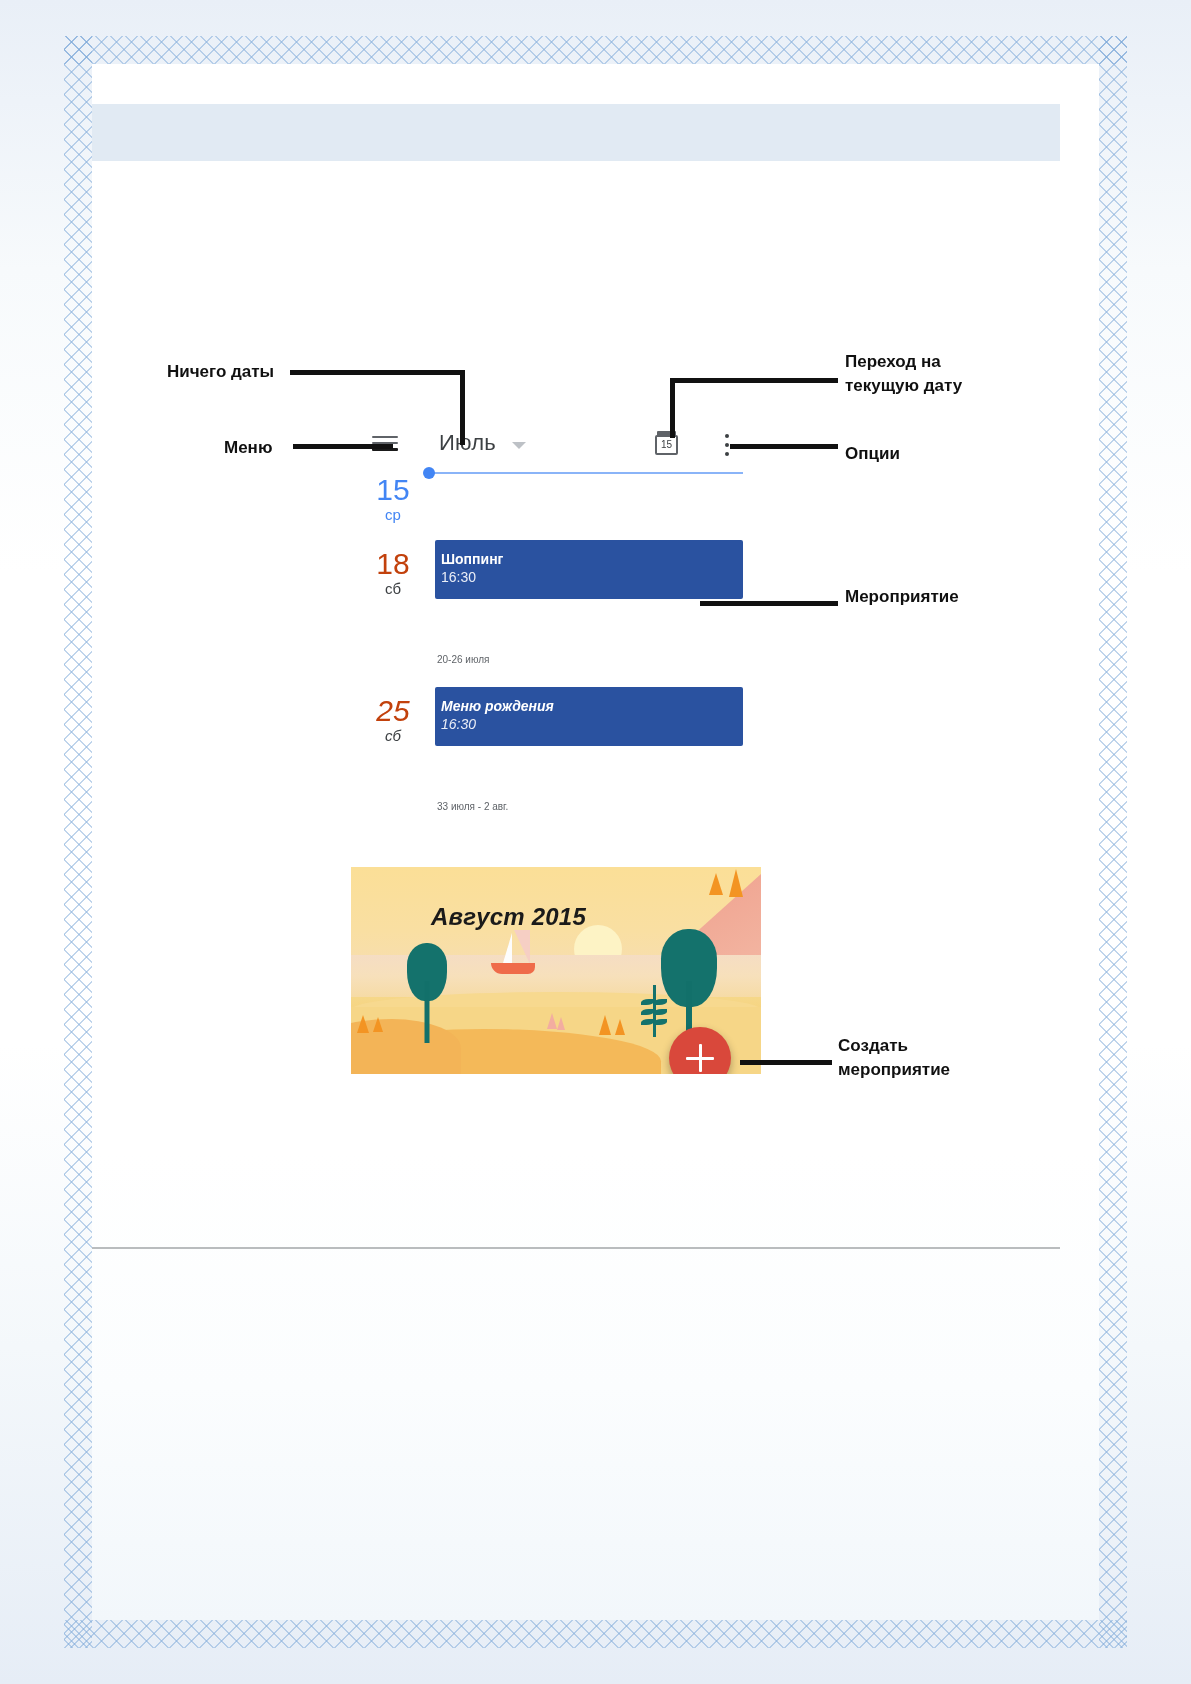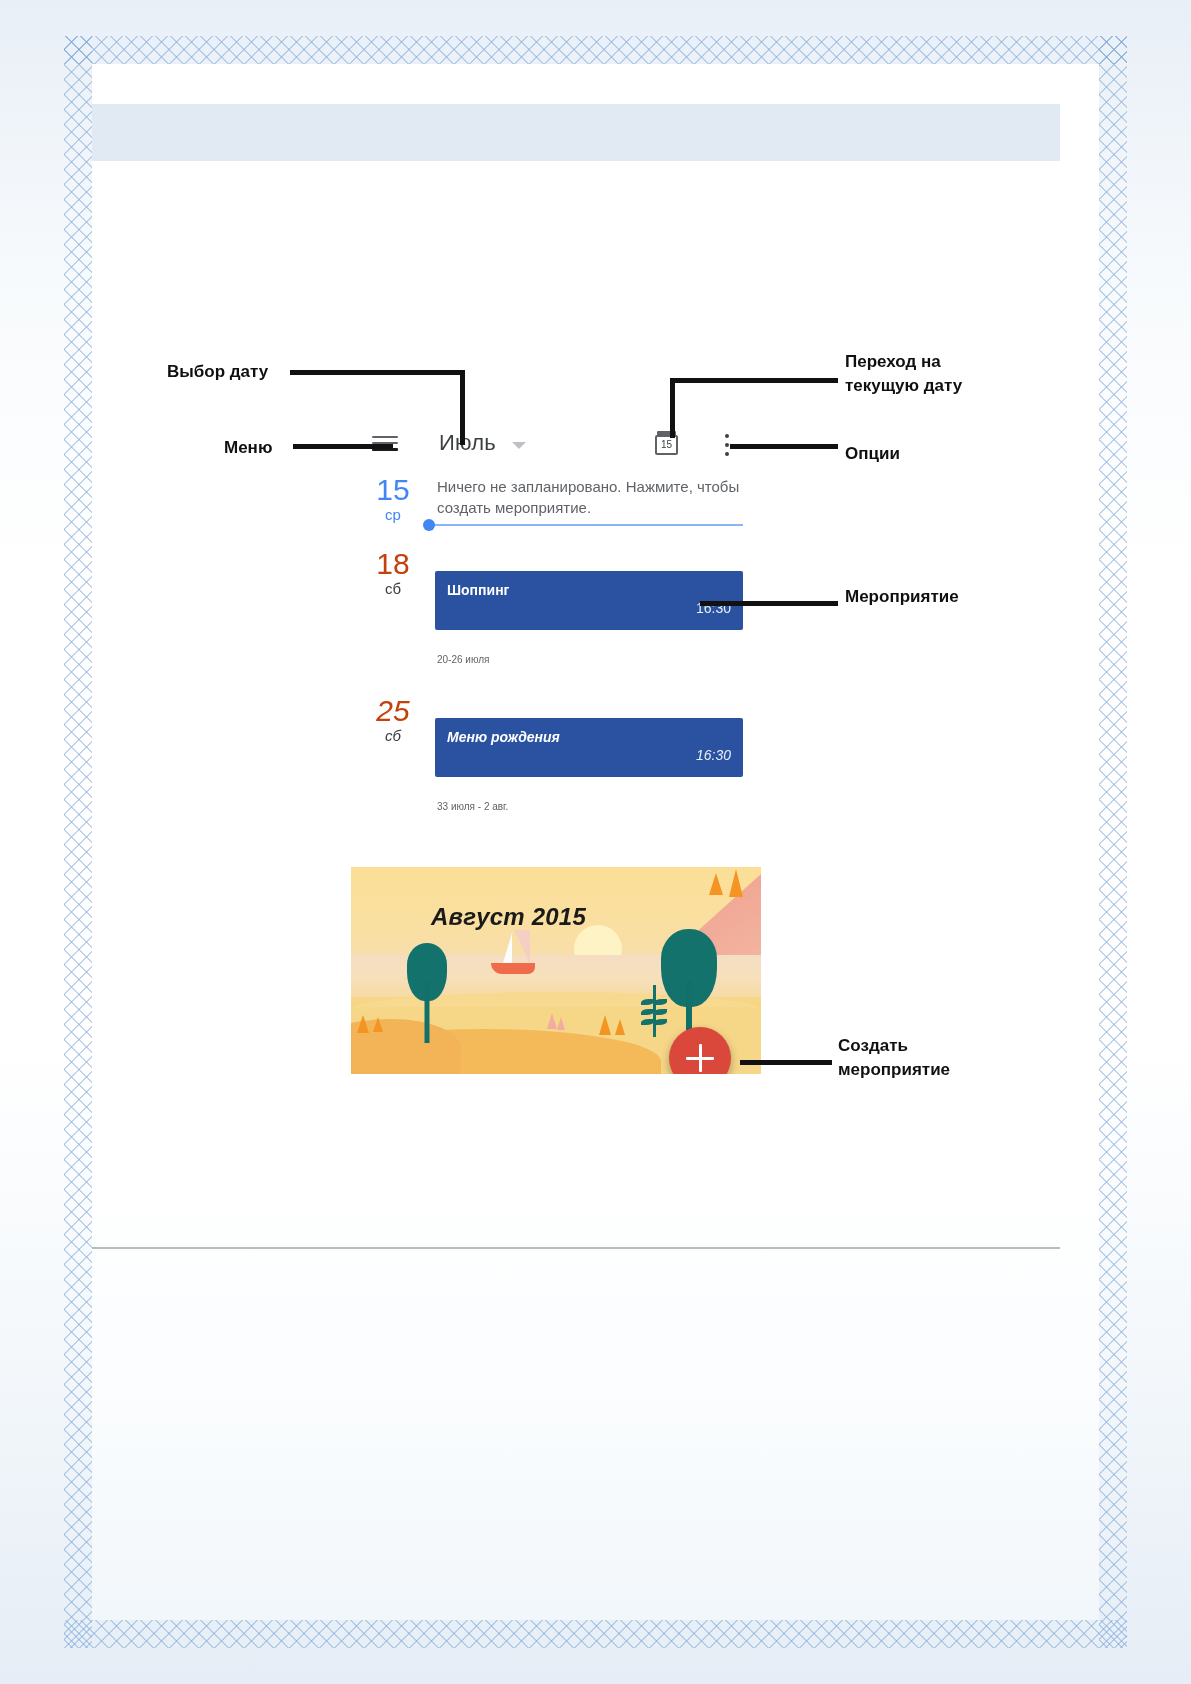--- a/index.html
+++ b/index.html
@@ -135,26 +135,25 @@
   }
   .now-line{
     position:relative;height:2px;background:#8ab4f8;margin-top:6px;margin-left:-10px;
   }
   .now-dot{
     position:absolute;left:-2px;top:-5px;width:12px;height:12px;border-radius:50%;background:#4285f4;
   }
 
   .event{
     background:#2a52a0;color:#ffffff;border-radius:2px;
-    padding:10px 12px 12px 12px;
+    padding:10px 12px 12px 6px;
     cursor:pointer;
-    margin-top:31px;
   }
   .event .etitle{font-size:14px;font-weight:bold;line-height:18px;}
-  .event .etime{font-size:14px;line-height:19px;color:#eaeef7;text-align:right;}
+  .event .etime{font-size:14px;line-height:19px;color:#eaeef7;}
 
   .weeklabel{
     font-size:10px;color:#5f6368;padding-left:86px;
   }
 
   
   .illus{
     position:absolute;left:0;top:401px;width:410px;height:207px;overflow:hidden;
     background:linear-gradient(180deg,#fbdf97 0%,#fadf9b 34%,#f8e3b2 44%,#f7e2ad 52%,#f6d98c 60%,#f5cf78 78%,#f0b04f 100%);
   }
@@ -277,21 +276,20 @@
 
 <div class="phone">
   <div class="agenda">
 
     <div class="row" style="height:74px;">
       <div class="daycol today">
         <div class="daynum">15</div>
         <div class="dayname">ср</div>
       </div>
       <div class="rowbody">
-        <div class="empty-note">Ничего не запланировано. Нажмите, чтобы создать мероприятие.</div>
         <div class="now-line">
           <div class="now-dot"></div>
         </div>
       </div>
     </div>
 
     <div class="row" style="height:92px;">
       <div class="daycol">
         <div class="daynum">18</div>
         <div class="dayname">сб</div>
@@ -365,21 +363,21 @@
 
     <div class="illus-title">Август 2015</div>
 
     <div class="fab">
       <div class="plus-h"></div>
       <div class="plus-v"></div>
     </div>
   </div>
 </div>
 
-<div class="anno-label" style="left:167px;top:360px;">Выбор дату</div>
+<div class="anno-label" style="left:167px;top:360px;">Ничего даты</div>
 <div class="lead h" style="left:290px;top:370px;width:175px;"></div>
 <div class="lead v" style="left:460px;top:370px;height:75px;"></div>
 
 <div class="anno-label" style="left:224px;top:436px;">Меню</div>
 <div class="lead h" style="left:293px;top:444px;width:100px;"></div>
 
 <div class="anno-label" style="left:845px;top:350px;">Переход на
 текущую дату</div>
 <div class="lead h" style="left:670px;top:378px;width:168px;"></div>
 <div class="lead v" style="left:670px;top:378px;height:60px;"></div>

